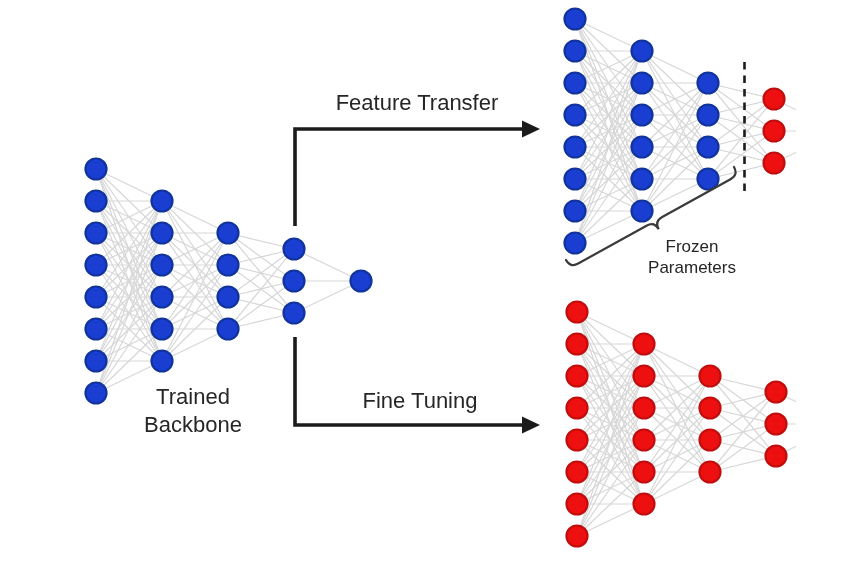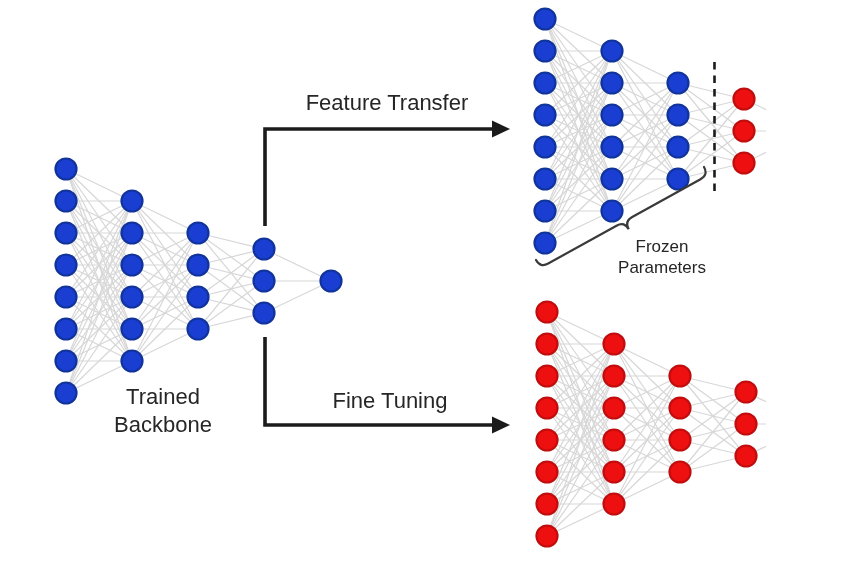--- a/index.html
+++ b/index.html
@@ -1,16 +1,16 @@
 <!DOCTYPE html>
 <html><head>
 <meta charset="utf-8">
 <style>
   html,body{margin:0;padding:0;background:#ffffff;}
-  .stage{position:relative;width:766px;height:566px;background:#ffffff;overflow:hidden;}
+  .stage{position:relative;width:766px;height:566px;background:#ffffff;overflow:hidden;padding-left:30px;}
   svg{display:block;}
   .arrow{fill:none;stroke:#1b1b1b;stroke-width:3.6;stroke-linejoin:miter;}
   .arrowhead{fill:#1b1b1b;stroke:none;}
   .dashed{stroke:#1b1b1b;stroke-width:2.6;stroke-dasharray:7.5 6;fill:none;}
   .brace{fill:none;stroke:#3a3a3a;stroke-width:2.2;stroke-linecap:round;}
   .lbl{fill:#262626;font-family:"Liberation Sans",sans-serif;text-anchor:middle;}
   .lbl-big{font-size:22px;}
   .lbl-small{font-size:17px;}
 </style>
 </head>

